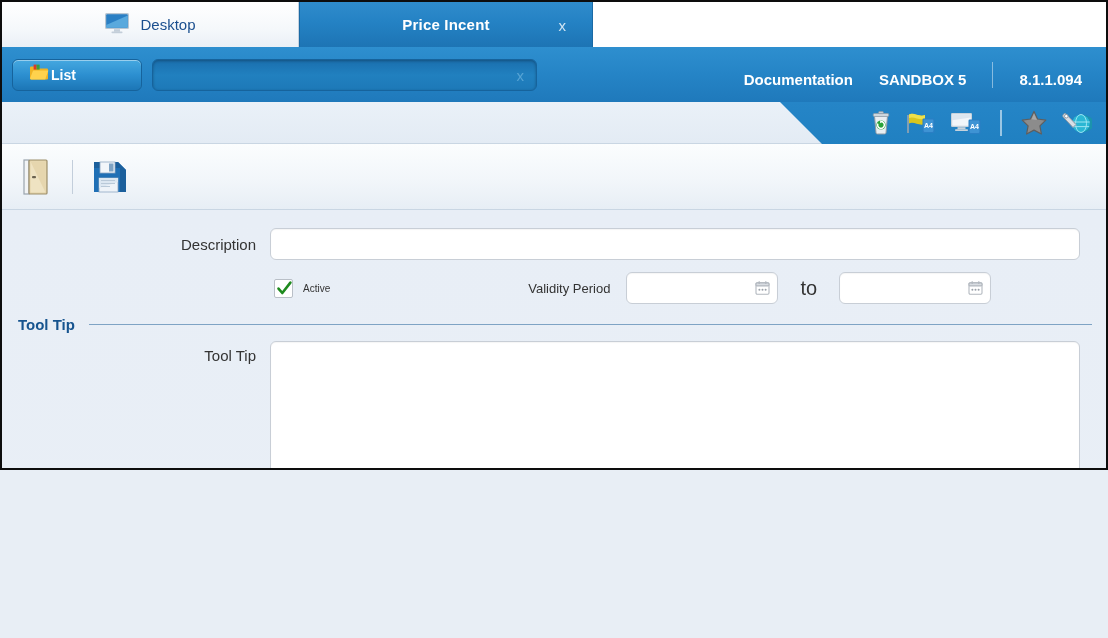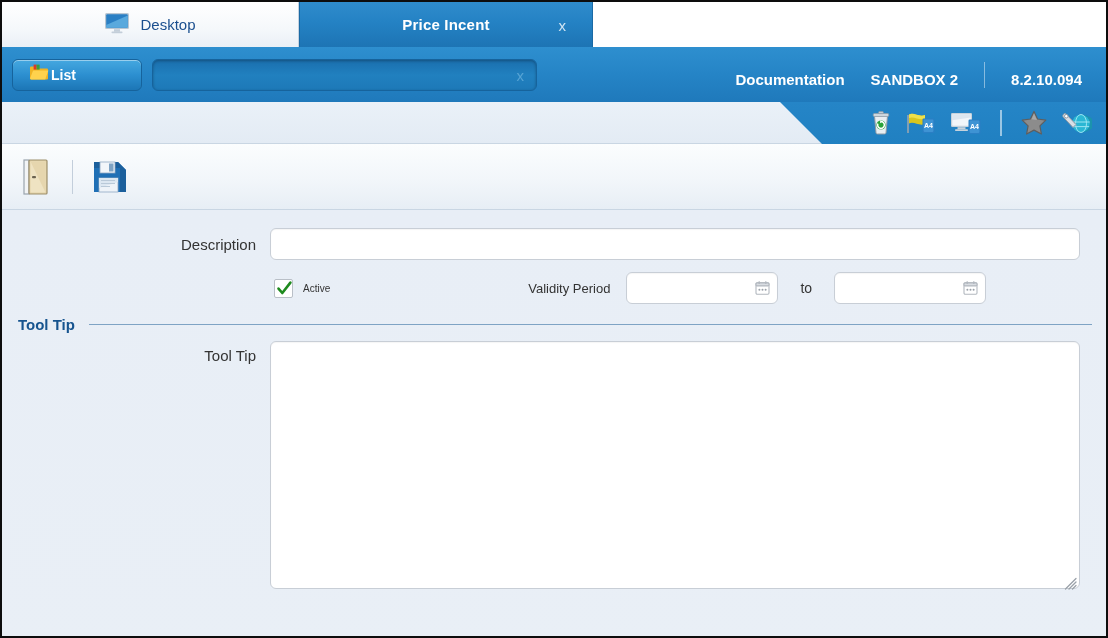--- a/index.html
+++ b/index.html
@@ -7,21 +7,21 @@
     margin: 0; padding: 0;
     font-family: "Liberation Sans", sans-serif;
   }
   body {
     width: 1108px; height: 638px;
     background: #e8eef5;
     overflow: hidden;
   }
   .app {
     position: relative;
-    width: 1108px; height: 638px;
+    width: 1108px; height: 470px;
     border: 2px solid #0d0d0d;
     background: #c2410c;
     overflow: hidden;
   }
 
   
   .tabstrip {
     position: relative;
     height: 45px;
     background: #ffffff;
@@ -245,21 +245,21 @@
     margin-left: 16px;
     flex: 0 0 auto;
   }
   .datefield .txt { width: 152px; padding-right: 30px; }
   .cal-icon {
     position: absolute; right: 8px; top: 50%;
     transform: translateY(-50%);
     cursor: pointer; line-height: 0;
   }
   .to-label {
-    font-size: 14px; color: #333333;
+    font-size: 20px; color: #333333;
     margin-left: 22px; margin-right: 6px;
   }
 
   
   .section {
     display: flex;
     align-items: center;
     margin-top: 12px;
     margin-bottom: 8px;
     padding-left: 16px;
@@ -348,23 +348,23 @@
       <span class="list-btn-label">List</span>
     </div>
 
     <div class="search-wrap">
       <input class="search-input" type="text" placeholder="" style="">
       <span class="search-clear">x</span>
     </div>
 
     <div class="cmdbar-right">
       <span class="cmd-link">Documentation</span>
-      <span class="cmd-link">SANDBOX 2</span>
+      <span class="cmd-link">SANDBOX 5</span>
       <span class="cmd-sep"></span>
-      <span class="cmd-link">8.2.10.094</span>
+      <span class="cmd-link">8.1.1.094</span>
     </div>
   </div>
 
   <div class="iconrow">
     <div class="iconrow-panel"></div>
 
     <div class="iconrow-icons">
 
       <span class="icon-btn">
         <svg width="22" height="24" viewBox="0 0 22 24">

